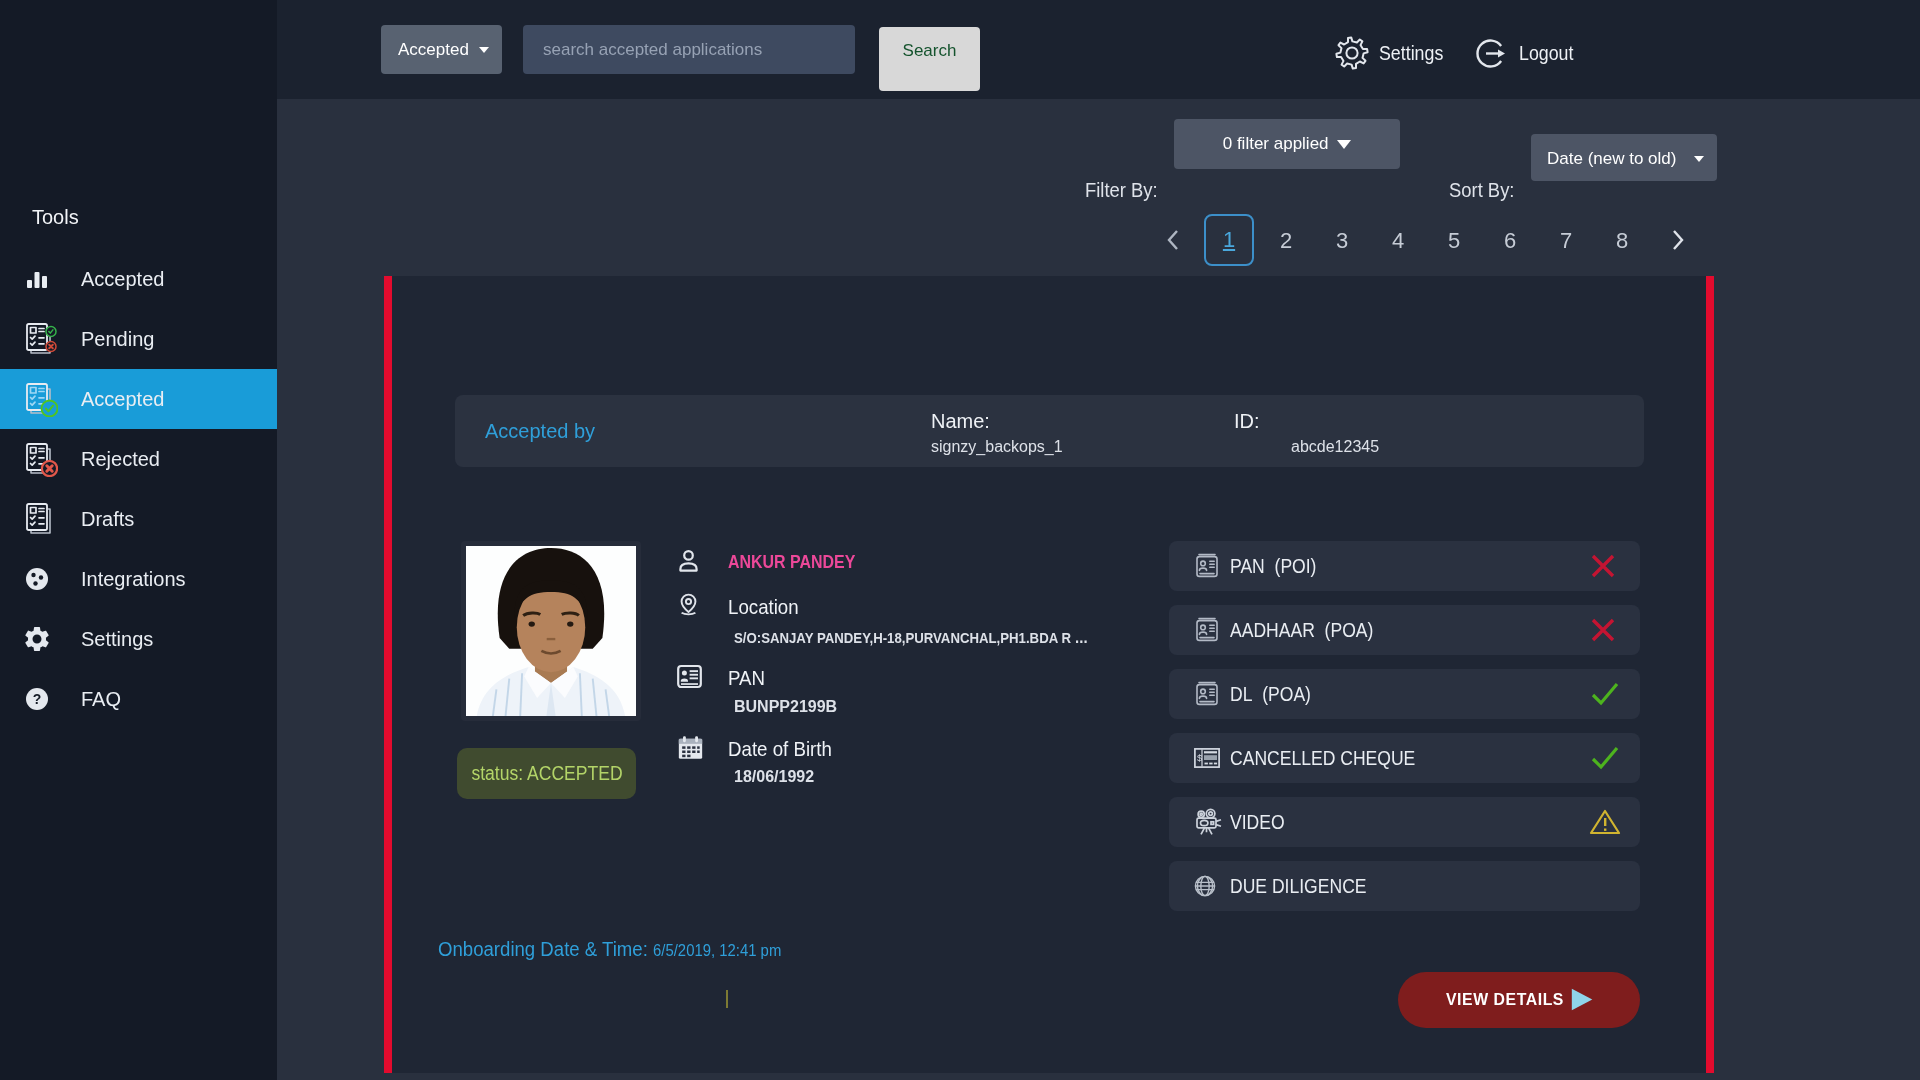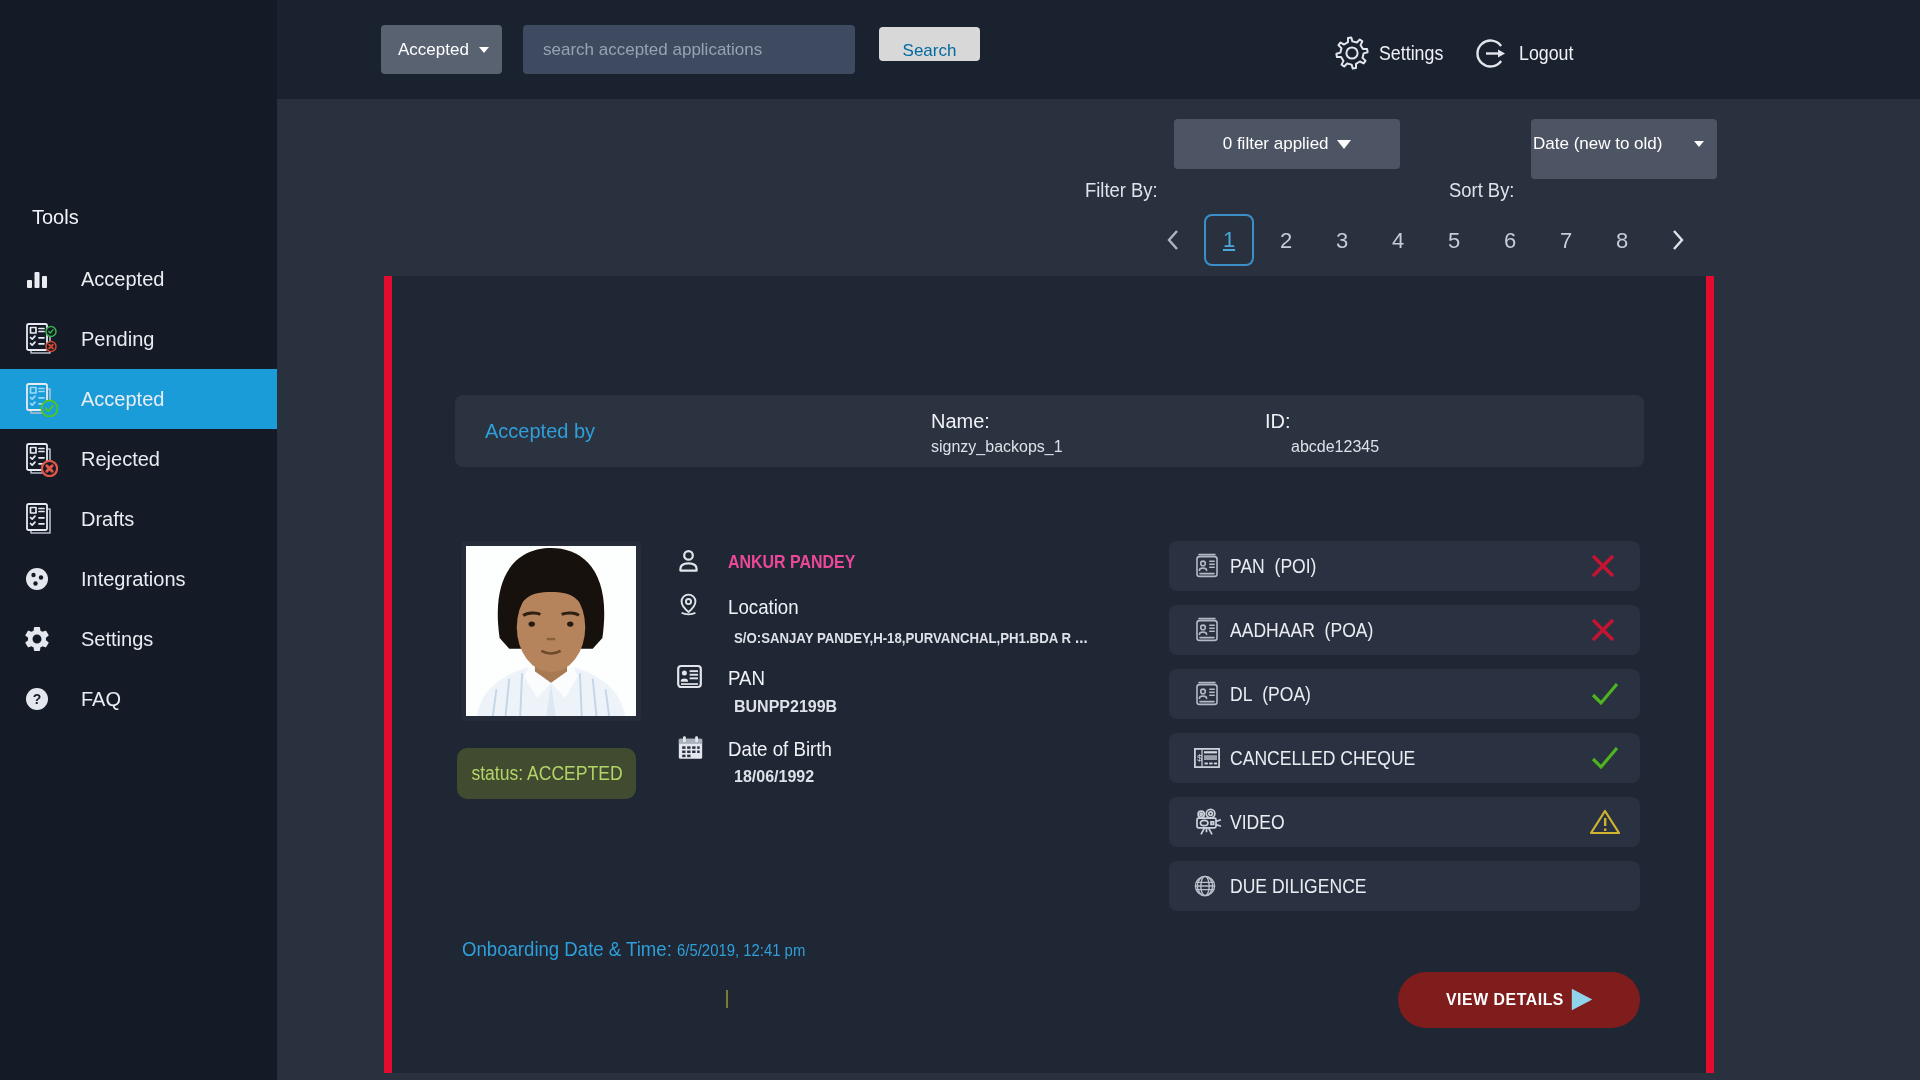--- a/index.html
+++ b/index.html
@@ -6,21 +6,21 @@
 html,body { width:1920px; height:1080px; overflow:hidden; }
 body { font-family:"Liberation Sans", sans-serif; background:#29303e; position:relative; }
 .abs { position:absolute; }
 .sx { display:inline-block; transform-origin:0 50%; }
 
 
 #topbar { left:277px; top:0; width:1643px; height:99px; background:#1b222f; }
 #ddAccepted { left:381px; top:25px; width:121px; height:49px; background:#586271; border-radius:4px; color:#fff; font-size:17px; line-height:49px; padding-left:17px; }
 #ddAccepted .car { position:absolute; right:13px; top:22px; width:0; height:0; border-left:5px solid transparent; border-right:5px solid transparent; border-top:6px solid #fff; }
 #searchInput { left:523px; top:25px; width:332px; height:49px; background:#3e4a60; border-radius:4px; color:#97a2b4; font-size:17px; line-height:49px; padding-left:20px; }
-#btnSearch { left:879px; top:27px; width:101px; height:34px; background:#d8d8d8; border-radius:4px; color:#0369a1; font-size:17px; line-height:47px; text-align:center; }
+#btnSearch { left:879px; top:27px; width:101px; height:64px; background:#d8d8d8; border-radius:4px; color:#14532d; font-size:17px; line-height:47px; text-align:center; }
 .toplink { color:#eef1f5; font-size:20px; line-height:34px; }
 
 #sidebar { left:0; top:0; width:277px; height:1080px; background:#141a26; }
 #tools { left:32px; top:206px; color:#f2f4f7; font-size:20px; }
 .mrow { left:0; width:277px; height:60px; }
 .mrow.active { background:#199cd8; }
 .mrow .mic { position:absolute; left:22px; top:50%; transform:translateY(-50%); }
 .mrow .mtx { position:absolute; left:81px; top:50%; transform:translateY(-50%); color:#e9edf2; font-size:20px; }
 
 .lbl { color:#dfe3ea; font-size:20px;margin-top:48px; }
@@ -179,21 +179,21 @@
   <svg class="mic" width="30" height="30" viewBox="0 0 30 30">
       <circle cx="15" cy="15" r="11" fill="#e4e8ee"></circle>
       <text x="15" y="20" font-family="Liberation Sans" font-size="14" font-weight="bold" fill="#141a26" text-anchor="middle">?</text>
     </svg>
   <div class="mtx">FAQ</div>
 </div>
 
 <div class="abs lbl" style="left:1085px;top:131px"><span class="sx" style="transform:scaleX(0.92)">Filter By:</span></div>
 <div class="abs gbtn" style="left:1174px;top:119px;width:226px;height:50px;line-height:50px;text-align:center;">0 filter applied <span style="display:inline-block;width:0;height:0;border-left:7px solid transparent;border-right:7px solid transparent;border-top:9px solid #fff;margin-left:4px;"></span></div>
 <div class="abs lbl" style="left:1449px;top:131px"><span class="sx" style="transform:scaleX(0.92)">Sort By:</span></div>
-<div class="abs gbtn" style="left:1531px;top:119px;width:186px;height:60px;line-height:50px;padding-left:2px;">Date (new to old)<span style="position:absolute;right:13px;top:22px;width:0;height:0;border-left:5px solid transparent;border-right:5px solid transparent;border-top:6px solid #fff;"></span></div>
+<div class="abs gbtn" style="left:1531px;top:134px;width:186px;height:47px;line-height:50px;padding-left:16px;">Date (new to old)<span style="position:absolute;right:13px;top:22px;width:0;height:0;border-left:5px solid transparent;border-right:5px solid transparent;border-top:6px solid #fff;"></span></div>
 
 <svg class="abs" style="left:1166px;top:229px" width="14" height="22" viewBox="0 0 14 22">
     <path d="M11 2 L3 11 L11 20" stroke="#aeb6c2" stroke-width="2.4" fill="none"></path>
   </svg>
 <div class="abs" id="page1"><u>1</u></div>
 <div class="abs pnum" style="left:1258px">2</div>
 <div class="abs pnum" style="left:1314px">3</div>
 <div class="abs pnum" style="left:1370px">4</div>
 <div class="abs pnum" style="left:1426px">5</div>
 <div class="abs pnum" style="left:1482px">6</div>
@@ -201,21 +201,21 @@
 <div class="abs pnum" style="left:1594px">8</div>
 <svg class="abs" style="left:1671px;top:229px" width="14" height="22" viewBox="0 0 14 22">
     <path d="M3 2 L11 11 L3 20" stroke="#dfe3ea" stroke-width="2.4" fill="none"></path>
   </svg>
 
 <div class="abs" id="card"></div>
 <div class="abs" id="strip"></div>
 <div class="abs blue" style="left:485px;top:420px;font-size:20px;">Accepted by</div>
 <div class="abs wlab" style="left:931px;top:410px">Name:</div>
 <div class="abs wsub" style="left:931px;top:438px">signzy_backops_1</div>
-<div class="abs wlab" style="left:1265px;top:410px">ID:</div>
+<div class="abs wlab" style="left:1234px;top:410px">ID:</div>
 <div class="abs wsub" style="left:1291px;top:438px">abcde12345</div>
 
 <div class="abs" id="photo">
 <svg width="170" height="170" viewBox="0 0 170 170">
   <rect width="170" height="170" fill="#fdfefe"></rect>
   <g transform="translate(85,92) scale(1.07) translate(-85,-92)">
   <path d="M37 92 C28 30 55 8 85 8 C115 8 142 30 133 92 L124 102 L46 102 Z" fill="#17110d"></path>
   <rect x="70" y="100" width="30" height="38" rx="8" fill="#a87a52"></rect>
   <ellipse cx="85" cy="82" rx="32" ry="42" fill="#b5835c"></ellipse>
   <path d="M51 74 C50 46 62 38 85 38 C108 38 120 46 119 74 C113 55 105 49 85 49 C65 49 57 55 51 74 Z" fill="#17110d"></path>
@@ -380,20 +380,20 @@
       <g stroke="#b9c0ca" stroke-width="1.4" fill="none">
         <circle cx="11" cy="11" r="9.6"></circle>
         <ellipse cx="11" cy="11" rx="4.2" ry="9.6"></ellipse>
         <ellipse cx="11" cy="11" rx="7.6" ry="9.6"></ellipse>
         <path d="M2 7.4 h18 M1.4 11 h19.2 M2 14.6 h18"></path>
       </g>
     </svg>
   <div class="dtx">DUE DILIGENCE</div>
 </div>
 
-<div class="abs blue" style="left:462px;top:938px;font-size:20px;white-space:nowrap;"><span class="sx" style="transform:scaleX(0.93)">Onboarding Date &amp; Time: <span style="font-size:16px;">6/5/2019, 12:41 pm</span></span></div>
+<div class="abs blue" style="left:438px;top:938px;font-size:20px;white-space:nowrap;"><span class="sx" style="transform:scaleX(0.93)">Onboarding Date &amp; Time: <span style="font-size:16px;">6/5/2019, 12:41 pm</span></span></div>
 <div class="abs" style="left:726px;top:990px;width:2px;height:18px;background:#7d7a33;"></div>
 <div class="abs" id="viewBtn">
     <span class="sx" style="position:absolute;left:48px;top:0;font-size:17px;font-weight:bold;letter-spacing:0.6px;transform:scaleX(0.93);">VIEW DETAILS</span>
     <svg style="position:absolute;left:171px;top:15px" width="25" height="25" viewBox="0 0 22 22">
       <path d="M2.5 1.5 L20.5 11 L2.5 20.5 Z" fill="#8fd4ea"></path>
     </svg>
   </div>
 
 </body></html>

